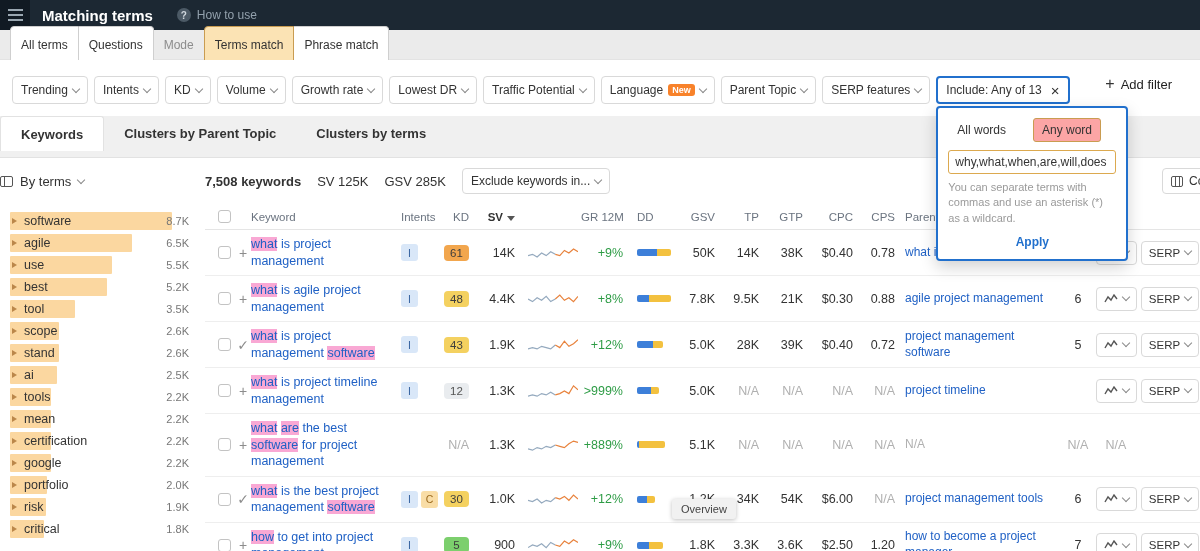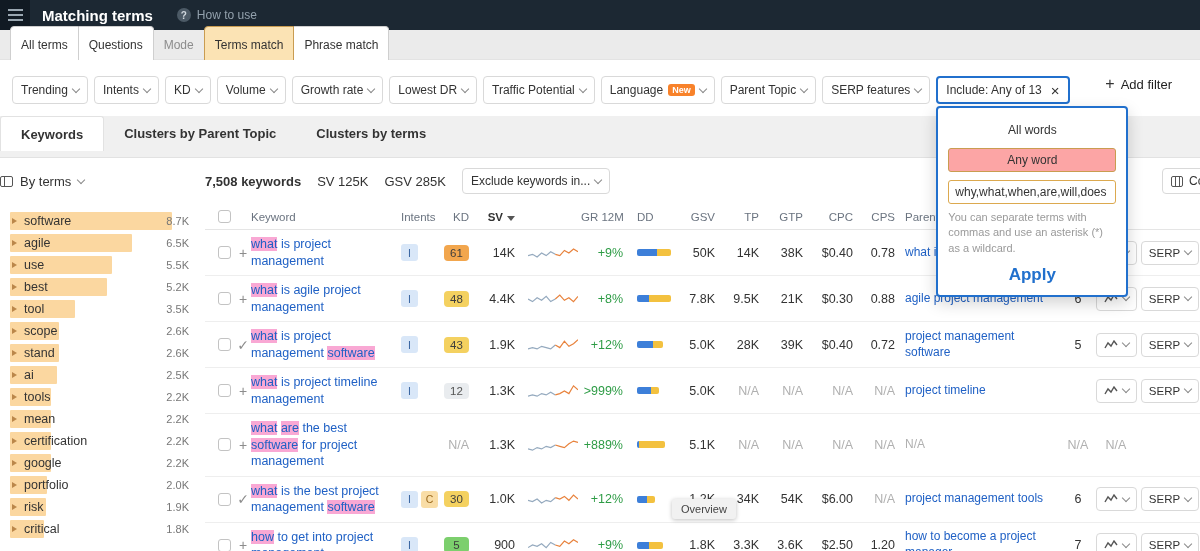--- a/index.html
+++ b/index.html
@@ -32,26 +32,26 @@
 .chev { width:6px; height:6px; border-right:1.5px solid #8a8a8a; border-bottom:1.5px solid #8a8a8a; transform:rotate(45deg); margin-top:-3px; flex:none; display:inline-block; }
 .new-badge { background:#f8822a; color:#fff; font-size:9px; font-weight:bold; border-radius:3px; padding:1px 4px; }
 .include-wrap { position:relative; display:inline-block; }
 .chip-include { border:2px solid #2170cd; gap:9px; }
 .x-icon { font-size:15px; line-height:1; color:#333; }
 .add-filter { margin-left:auto; display:flex; align-items:center; gap:6px; background:none; border:none; font-size:13px; color:#222; cursor:pointer; padding-right:16px; white-space:nowrap; font-family:inherit; }
 .add-filter .plus { font-size:16px; line-height:1; color:#333; }
 
 
 .popup { position:absolute; top:30px; left:0; width:192px; background:#fff; border:2px solid #2170cd; border-radius:4px; box-shadow:0 6px 16px rgba(0,0,0,.18); padding:10px; z-index:100; }
-.popup-tabs { display:flex; gap:6px; margin-bottom:8px;flex-direction:column; }
+.popup-tabs { display:flex; gap:18px; margin-bottom:8px; }
 .popup-tabs button { font-size:12px; padding:4px 8px; background:none; border:1px solid transparent; border-radius:3px; color:#333; cursor:pointer; font-family:inherit; }
 .popup-tabs button.active { background:#fca5a5; border-color:#c99c51; }
 .popup-input { width:100%; border:1px solid #dca94f; border-radius:3px; font-size:12px; padding:4px 6px; color:#333; font-family:inherit; }
 .popup-help { font-size:11px; color:#9a9a9a; line-height:1.4; margin-top:6px; }
-.popup-apply { display:block; margin:9px auto 0; background:none; border:none; color:#2170cd; font-size:17px; font-weight:bold; cursor:pointer; font-family:inherit; }
+.popup-apply { display:block; margin:9px auto 0; background:none; border:none; color:#2170cd; font-size:12px; font-weight:bold; cursor:pointer; font-family:inherit; }
 
 
 .viewtabs { height:42px; background:#f0f0f0; display:flex; align-items:flex-start; padding-left:0; border-bottom:1px solid #e2e2e2; }
 .vtab { height:34px; padding:0 20px; display:flex; align-items:center; background:none; border:none; font-size:13px; font-weight:bold; color:#333; cursor:pointer; font-family:inherit; }
 .vtab.active { background:#fff; border:1px solid #e2e2e2; border-bottom:none; border-radius:3px 3px 0 0; height:35px; margin-bottom:-1px; }
 
 
 .subtoolbar { height:46px; display:flex; align-items:center; background:#fff; }
 .byterms { width:205px; flex:none; display:flex; align-items:center; gap:7px; background:none; border:none; font-size:13px; color:#333; cursor:pointer; font-family:inherit; }
 .bt-icon { width:13px; height:11px; border:1.5px solid #555; border-radius:2px; position:relative; }

